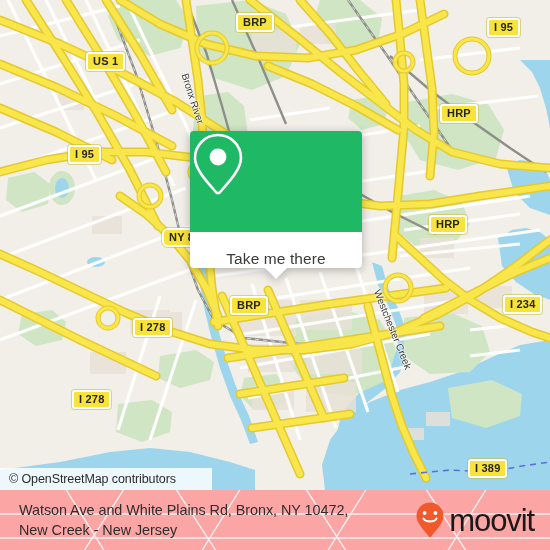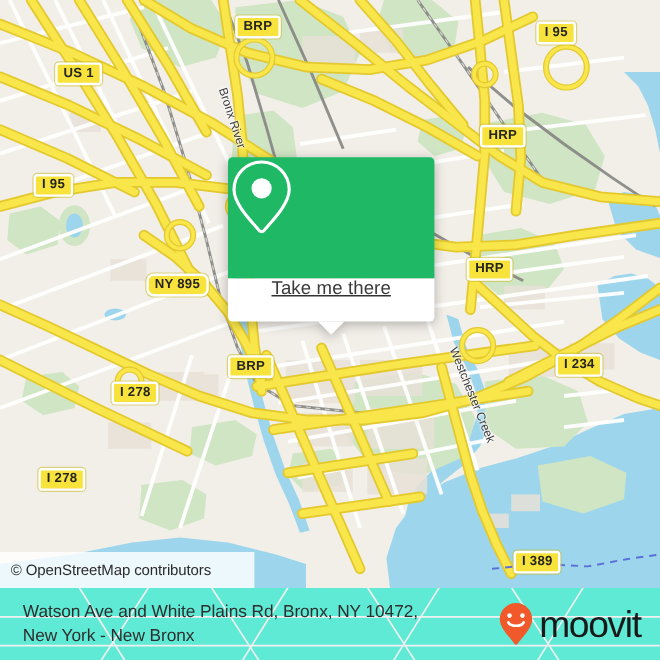--- a/index.html
+++ b/index.html
@@ -16,21 +16,21 @@
     position: absolute; left: 0; top: 0;
     width: 550px; height: 490px;
     background: #f2efe9;
     overflow: hidden;
   }
   #map svg { position: absolute; left: 0; top: 0; display: block; }
 
   
   #attrib {
     position: absolute; left: 0; bottom: 0;
-    width: 212px; height: 30px;
+    width: 212px; height: 22px;
     background: rgba(255,255,255,0.82);
     display: flex; align-items: center;
     padding-left: 9px;
     font-size: 12.5px;
     color: #2b2b2b;
     letter-spacing: -0.1px;
     z-index: 40;
   }
 
   
@@ -41,20 +41,21 @@
     border-radius: 3px;
     color: #26251f;
     font-size: 11px;
     font-weight: bold;
     letter-spacing: 0.2px;
     padding: 1px 5px 2px 5px;
     line-height: 12px;
     white-space: nowrap;
     z-index: 20;
     box-shadow: 0 0 0 1px rgba(200,185,40,0.55);
+    margin-left: 40px;
   }
 
   
   .wlabel {
     position: absolute;
     color: #3b3b3b;
     font-size: 10px;
     white-space: nowrap;
     z-index: 18;
     text-shadow: 0 0 2px #ffffff, 0 0 2px #ffffff, 0 0 3px #ffffff;
@@ -71,44 +72,43 @@
   #card-top {
     background: #1fb966;
     height: 101px;
     border-radius: 4px 4px 0 0;
     display: flex; align-items: center; justify-content: center;
   }
   #card-bottom {
     background: #ffffff;
     height: 36px;
     border-radius: 0 0 4px 4px;
-    display: flex; align-items: flex-start; justify-content: center;
+    display: flex; align-items: flex-end; justify-content: center;
     position: relative;
-    text-decoration: underline;
   }
   #card-label {
     font-size: 15.5px;
     color: #3a3a3a;
     letter-spacing: 0.1px;
   }
   #card-tail {
     position: absolute;
     left: 50%; top: 100%;
     transform: translateX(-50%);
     width: 0; height: 0;
     border-left: 11px solid transparent;
     border-right: 11px solid transparent;
     border-top: 11px solid #ffffff;
   }
 
   
   #footer {
     position: absolute; left: 0; top: 490px;
     width: 550px; height: 60px;
-    background: #5eead4;
+    background: #fca5a5;
     overflow: hidden;
   }
   #footer-watermark {
     position: absolute; left: 0; top: 0;
     width: 550px; height: 60px;
     opacity: 1;
   }
   #footer-inner {
     position: relative;
     width: 550px; height: 60px;
@@ -398,21 +398,21 @@
         <path d="M420 -10 L472 70"></path>
           <path d="M492 -10 L442 70"></path>
         <path d="M0 24 L550 24"></path>
           <path d="M0 48 L550 48"></path>
       </g>
     </svg>
 
     <div id="footer-inner">
       <div id="addr">
         <div>Watson Ave and White Plains Rd, Bronx, NY 10472,</div>
-        <div>New York - New Bronx</div>
+        <div>New Creek - New Jersey</div>
       </div>
       <div id="brand">
         <svg width="30" height="38" viewBox="0 0 30 38">
           <path d="M15 1.5 C7.5 1.5 1.5 7.5 1.5 15 C1.5 23 11 31 13.8 35.6 C14.4 36.5 15.6 36.5 16.2 35.6 C19 31 28.5 23 28.5 15 C28.5 7.5 22.5 1.5 15 1.5 Z" fill="#f1592a"></path>
           <circle cx="9.6" cy="12" r="1.9" fill="#ffffff"></circle>
           <circle cx="20.4" cy="12" r="1.9" fill="#ffffff"></circle>
           <path d="M8.6 17.6 C10.4 21.4 19.6 21.4 21.4 17.6" stroke="#ffffff" stroke-width="2.2" fill="none" stroke-linecap="round"></path>
         </svg>
         <span id="brand-word">moovit</span>
       </div>

